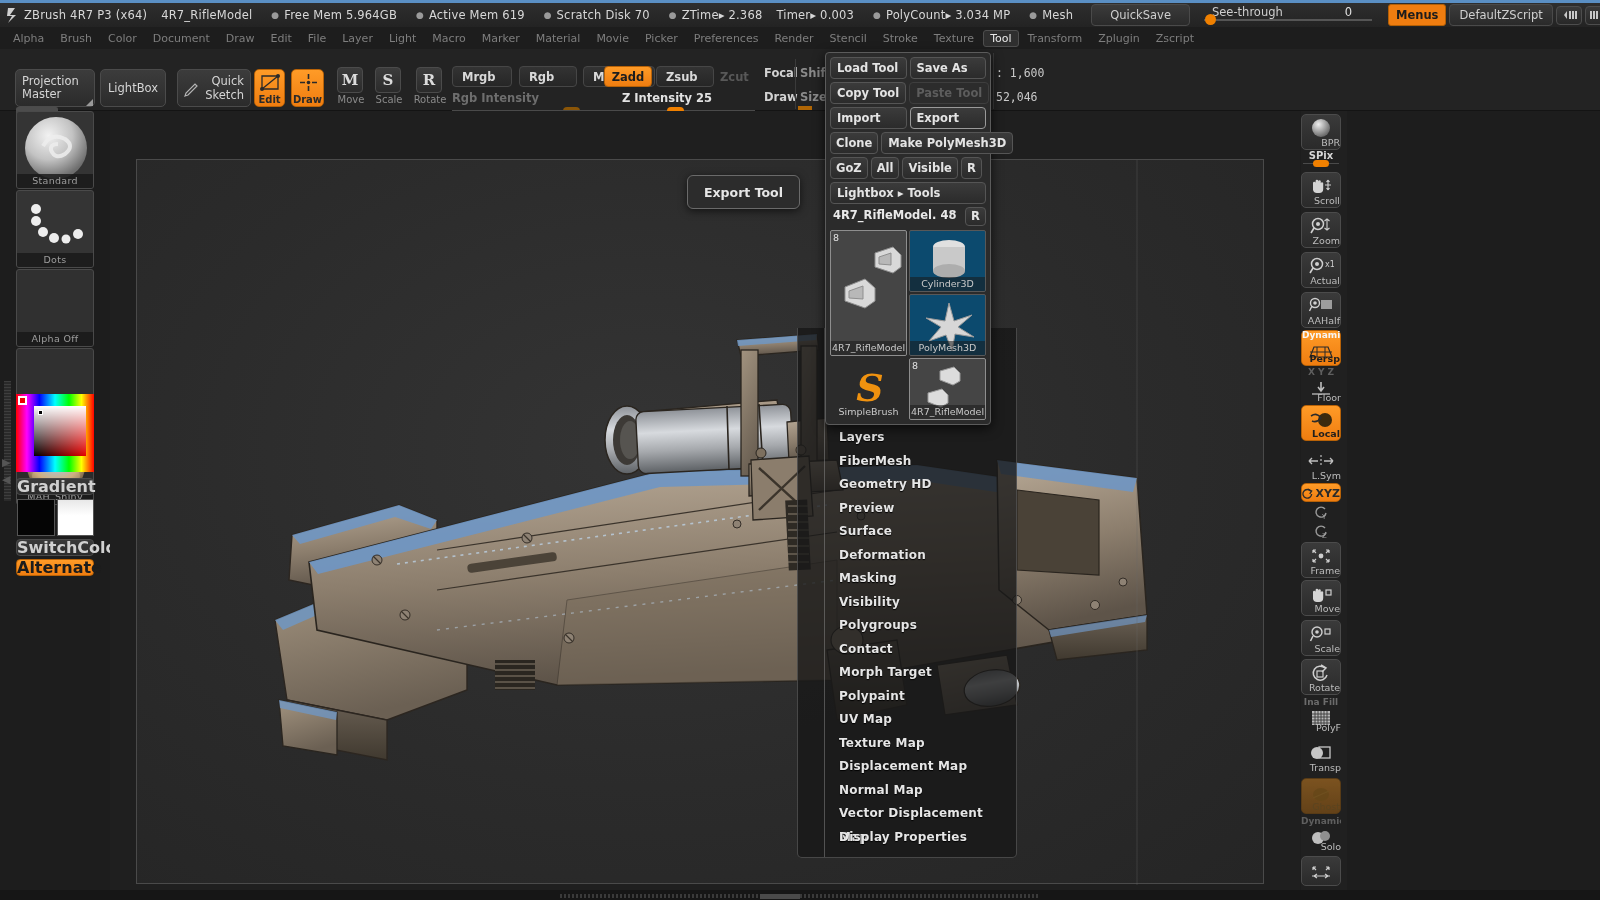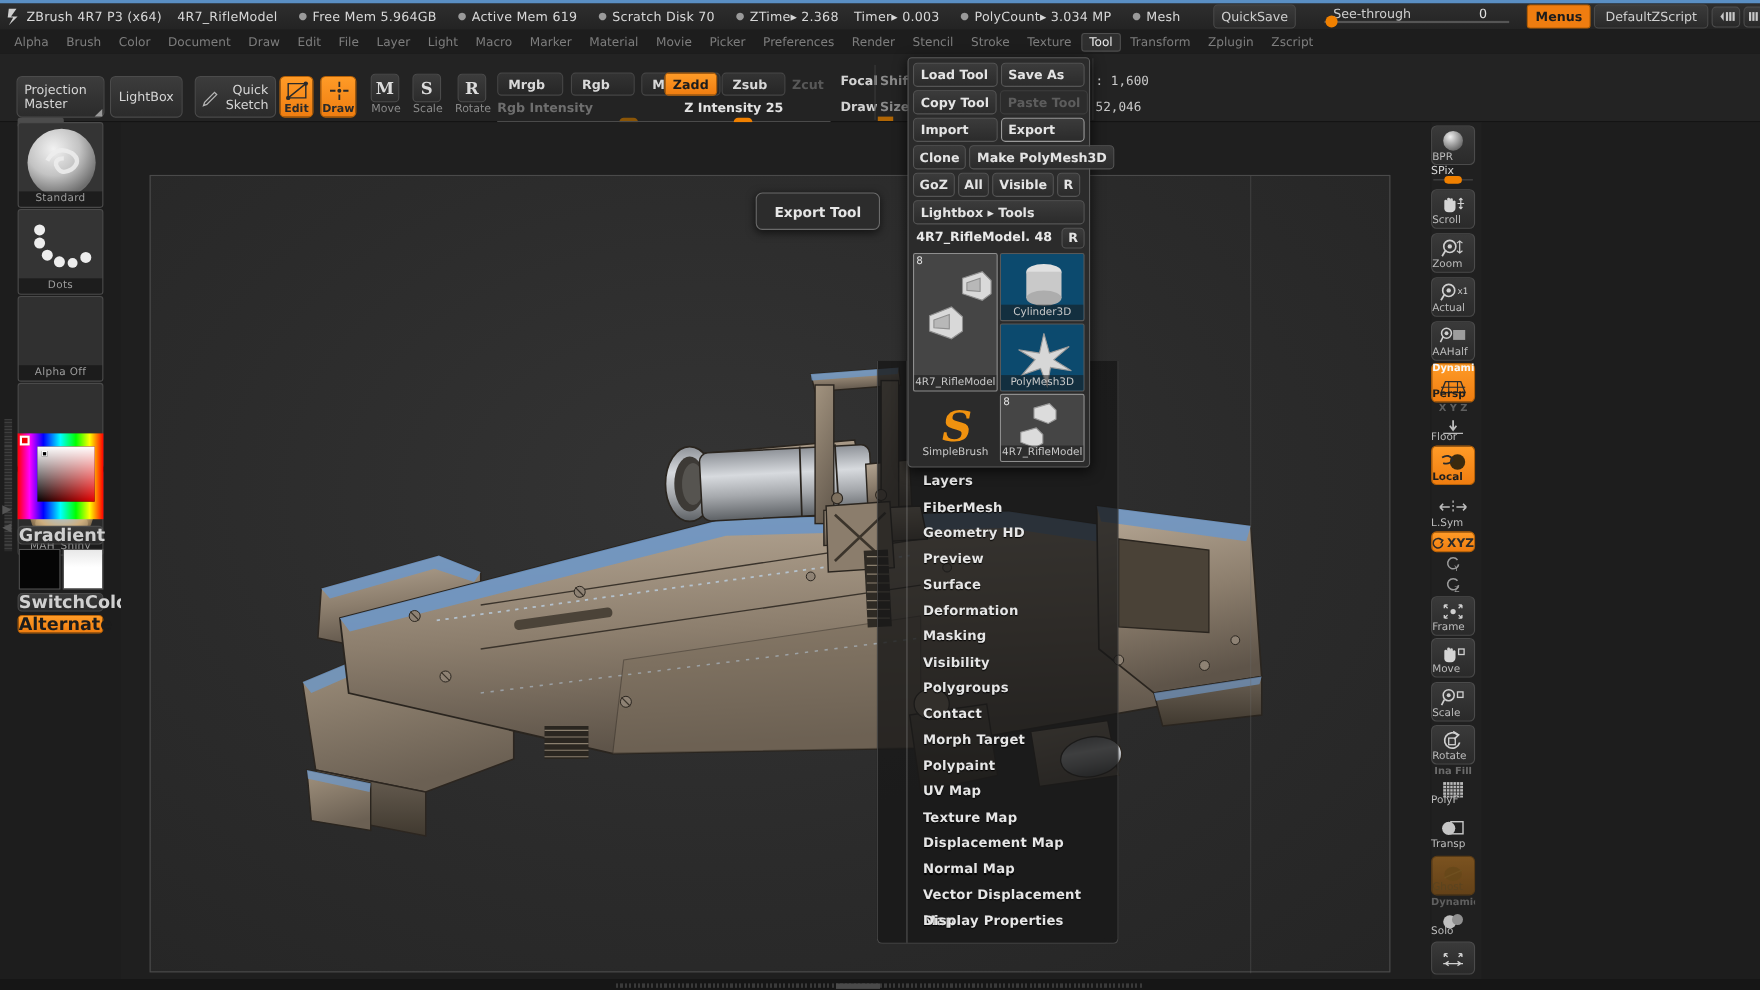--- a/index.html
+++ b/index.html
@@ -19,22 +19,22 @@
     border-top:3px solid #5a8fc4;
     display:flex; align-items:center; gap:0px;
     font-size:11.5px; color:#d2d2d2; white-space:nowrap;
   }
   .zlogo { width:22px; height:22px; margin-left:2px; position:relative; flex:none; }
   .zlogo svg { display:block; }
   .tb-text { margin-right:14px; color:#d8d8d8; letter-spacing:.2px; }
   .tb-bullet { color:#9a9a9a; margin:0 5px; font-size:9px; }
   .tb-btn {
     background:linear-gradient(#3b3b3b,#2a2a2a); border:1px solid #4a4a4a;
-    border-radius:4px; padding:3px 6px; color:#cfcfcf; font-size:11.5px;
-    margin:0 16px; flex:none;
+    border-radius:4px; padding:3px 18px; color:#cfcfcf; font-size:11.5px;
+    margin:0 4px; flex:none;
   }
   .tb-slider { position:relative; width:180px; height:22px; margin:0 4px; flex:none; }
   .tb-slider .lab { position:absolute; left:14px; top:1px; font-size:11.5px; color:#cfcfcf;}
   .tb-slider .val { position:absolute; right:26px; top:1px; font-size:11.5px; color:#e0e0e0;}
   .tb-slider .track { position:absolute; left:6px; right:6px; bottom:5px; height:2px; background:#555; }
   .tb-slider .knob { position:absolute; left:7px; bottom:1px; width:11px; height:11px; border-radius:50%; background:#f08000; }
   .tb-menus { background:#ef7d10; color:#1c1c1c; font-weight:bold; border-radius:3px;
               padding:3px 7px; font-size:11.5px; margin-left:6px; border:1px solid #b35f05; flex:none;}
   .tb-zscript { background:linear-gradient(#3b3b3b,#2a2a2a); border:1px solid #4a4a4a; border-radius:4px;
                 padding:3px 9px; color:#d0d0d0; font-size:11.5px; margin-left:3px; flex:none;}
@@ -196,30 +196,30 @@
   .rb-col { position:absolute; left:1px; top:0; width:46px; height:789px; background:#202020; }
   .rb-btn {
     position:absolute; left:1301px; width:40px; height:36px;
     background:linear-gradient(#3a3a3a,#2a2a2a); border:1px solid #4b4b4b; border-radius:5px;
   }
   .rb-btn.on { background:linear-gradient(#ff9b27,#ef7d10); border-color:#b86207; }
   .rb-btn.flat { background:transparent; border:none; }
   .rb-btn.ghost { background:linear-gradient(#9a6420,#7a4d16); border-color:#6b4413; opacity:.75;}
   .rb-cap {
     position:absolute; left:0; bottom:0; width:100%; height:12px; line-height:12px;
-    text-align:left; font-size:9.5px; color:#bdbdbd;
+    text-align:right; font-size:9.5px; color:#bdbdbd;
   }
   .rb-btn.on .rb-cap { color:#1e1e1e; font-weight:bold; }
   .rb-top {
     position:absolute; left:0; top:-1px; width:100%; height:11px; line-height:11px;
     text-align:center; font-size:9px; color:#e58b1c; font-weight:bold; overflow:hidden;
   }
   .rb-ico { position:absolute; left:0; top:2px; width:100%; height:22px; display:flex; align-items:center; justify-content:center; }
   .rb-slider { position:absolute; left:1301px; width:40px; height:16px; }
-  .rb-slider .lb { position:absolute; left:0; top:-1px; width:100%; text-align:left; font-size:10px; color:#d6d6d6; font-weight:normal;}
+  .rb-slider .lb { position:absolute; left:0; top:-1px; width:100%; text-align:center; font-size:10px; color:#d6d6d6; font-weight:bold;}
   .rb-slider .tr { position:absolute; left:2px; right:2px; bottom:3px; height:1px; background:#4a4a4a;}
   .rb-slider .kb { position:absolute; left:12px; bottom:0px; width:16px; height:7px; border-radius:4px; background:#f08000;}
   .rb-mini { position:absolute; left:1301px; width:40px; height:19px; display:flex; align-items:center; justify-content:center; color:#9a9a9a; }
 
   
   .botstrip { position:absolute; left:0; bottom:0; width:1600px; height:10px; background:#161616; }
   .botdots { position:absolute; left:560px; bottom:2px; width:480px; height:4px;
     background:repeating-linear-gradient(to right,#3a3a3a 0 2px,transparent 2px 4px); }
   .botdots2 { position:absolute; left:760px; bottom:1px; width:40px; height:5px; background:#4a4a4a; }
 

